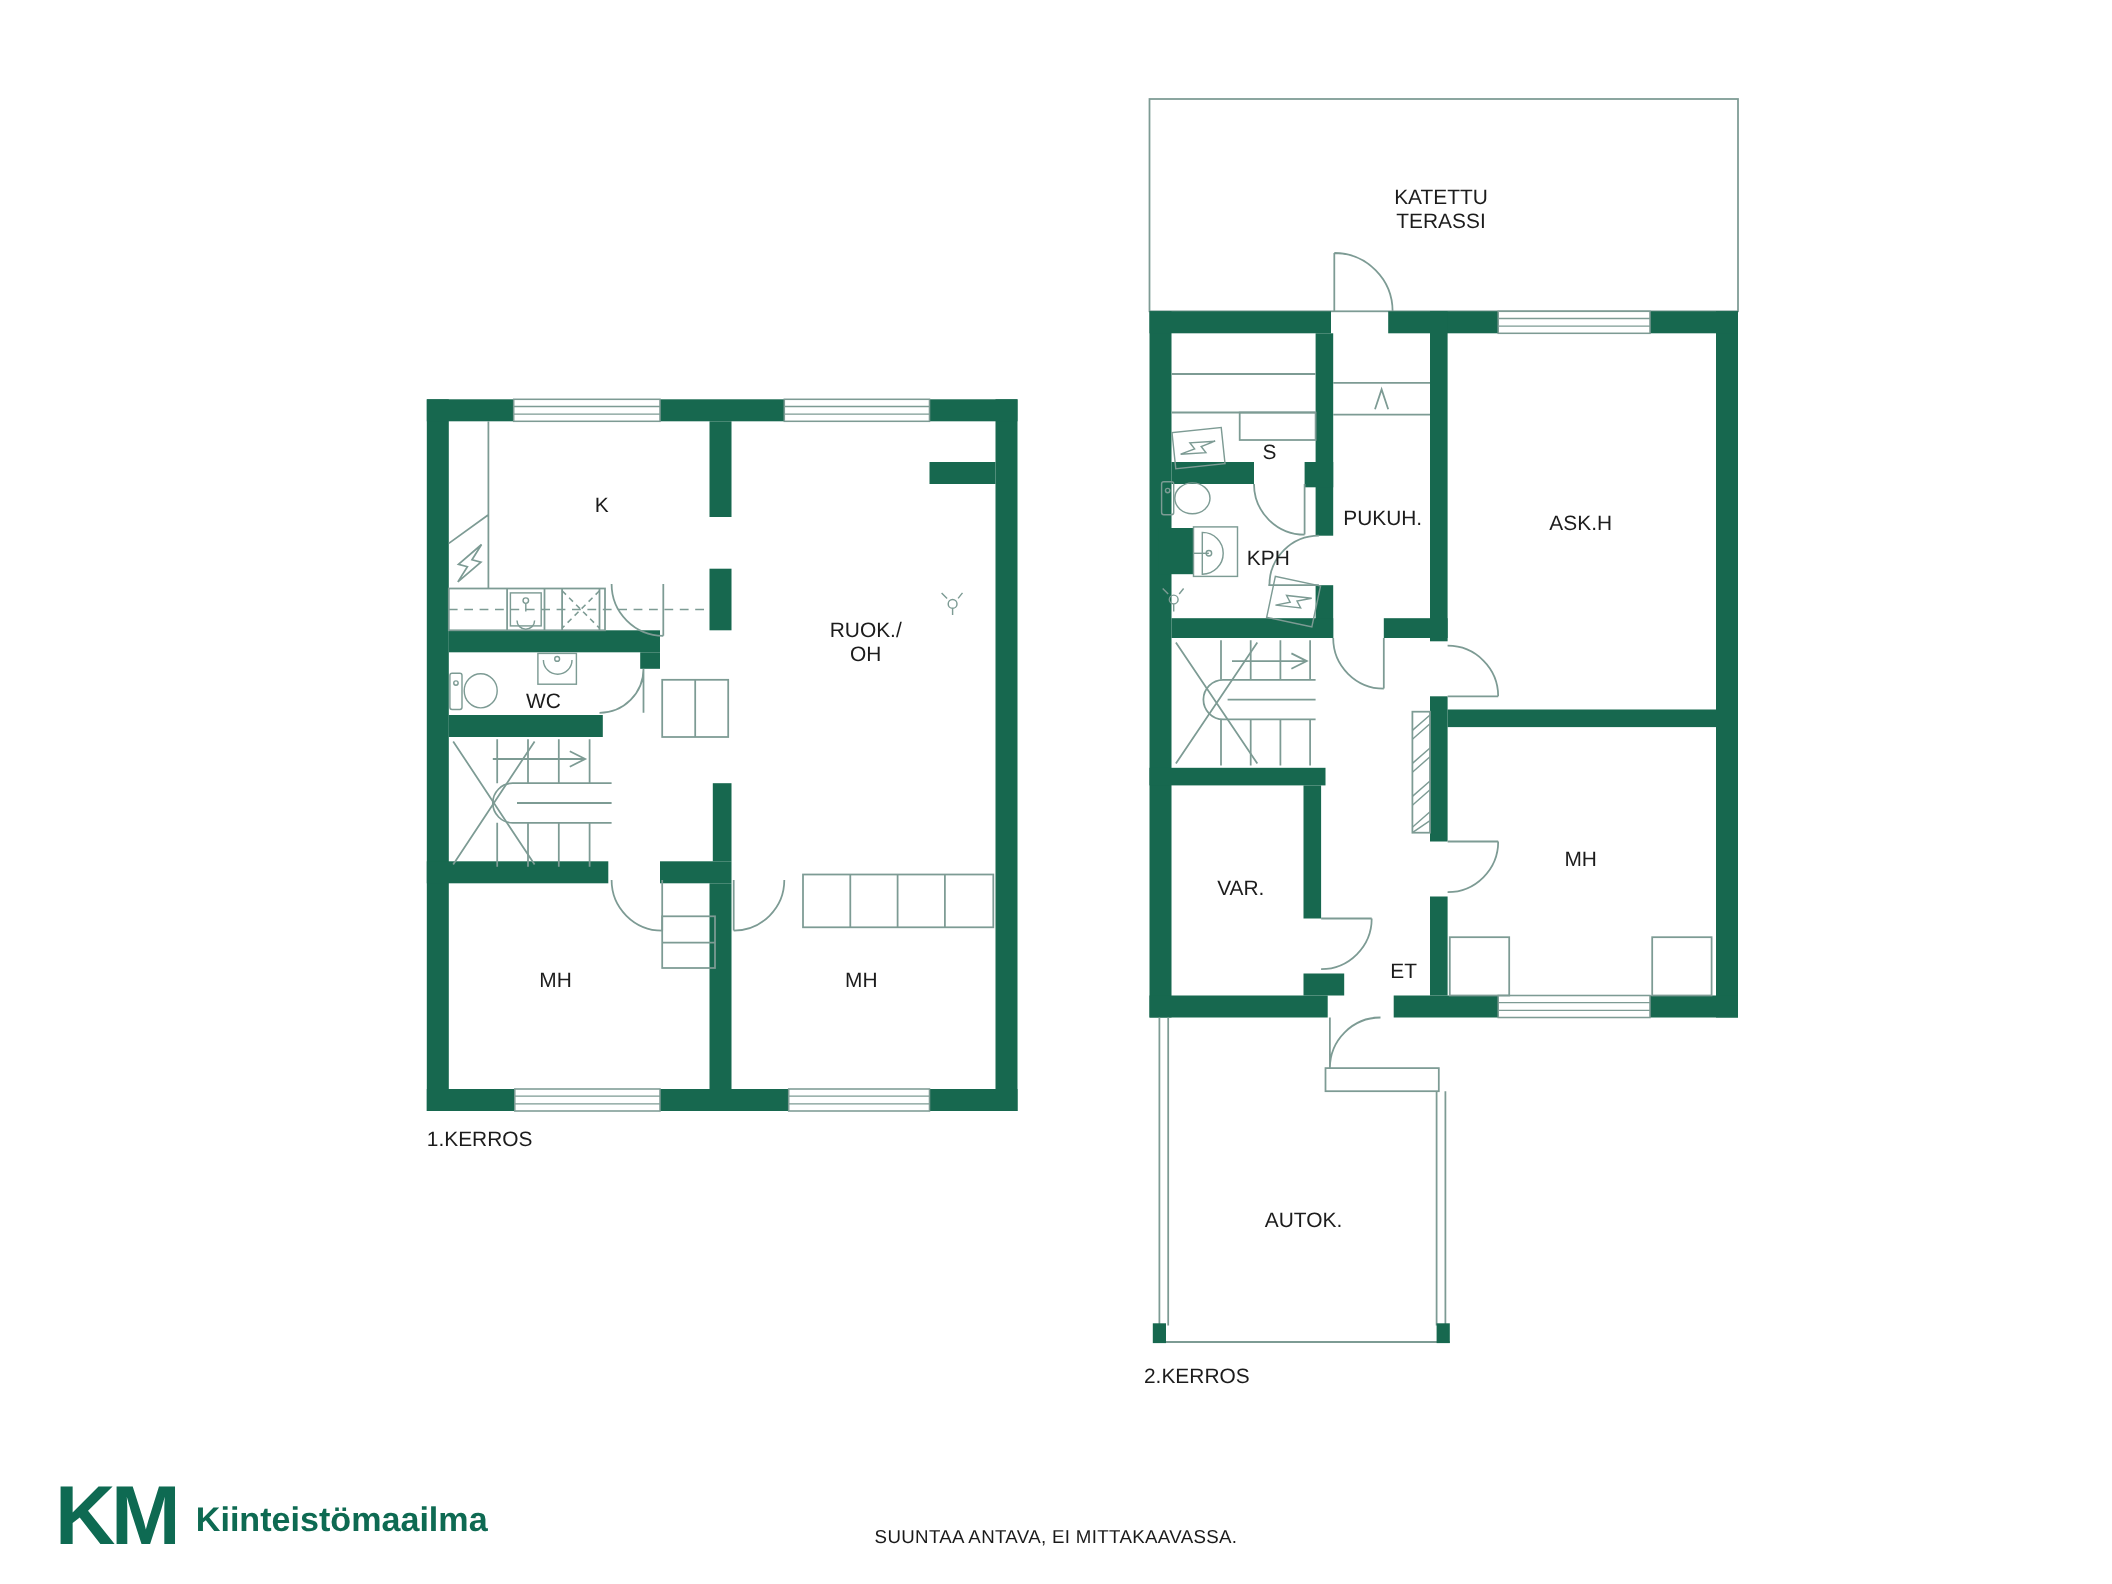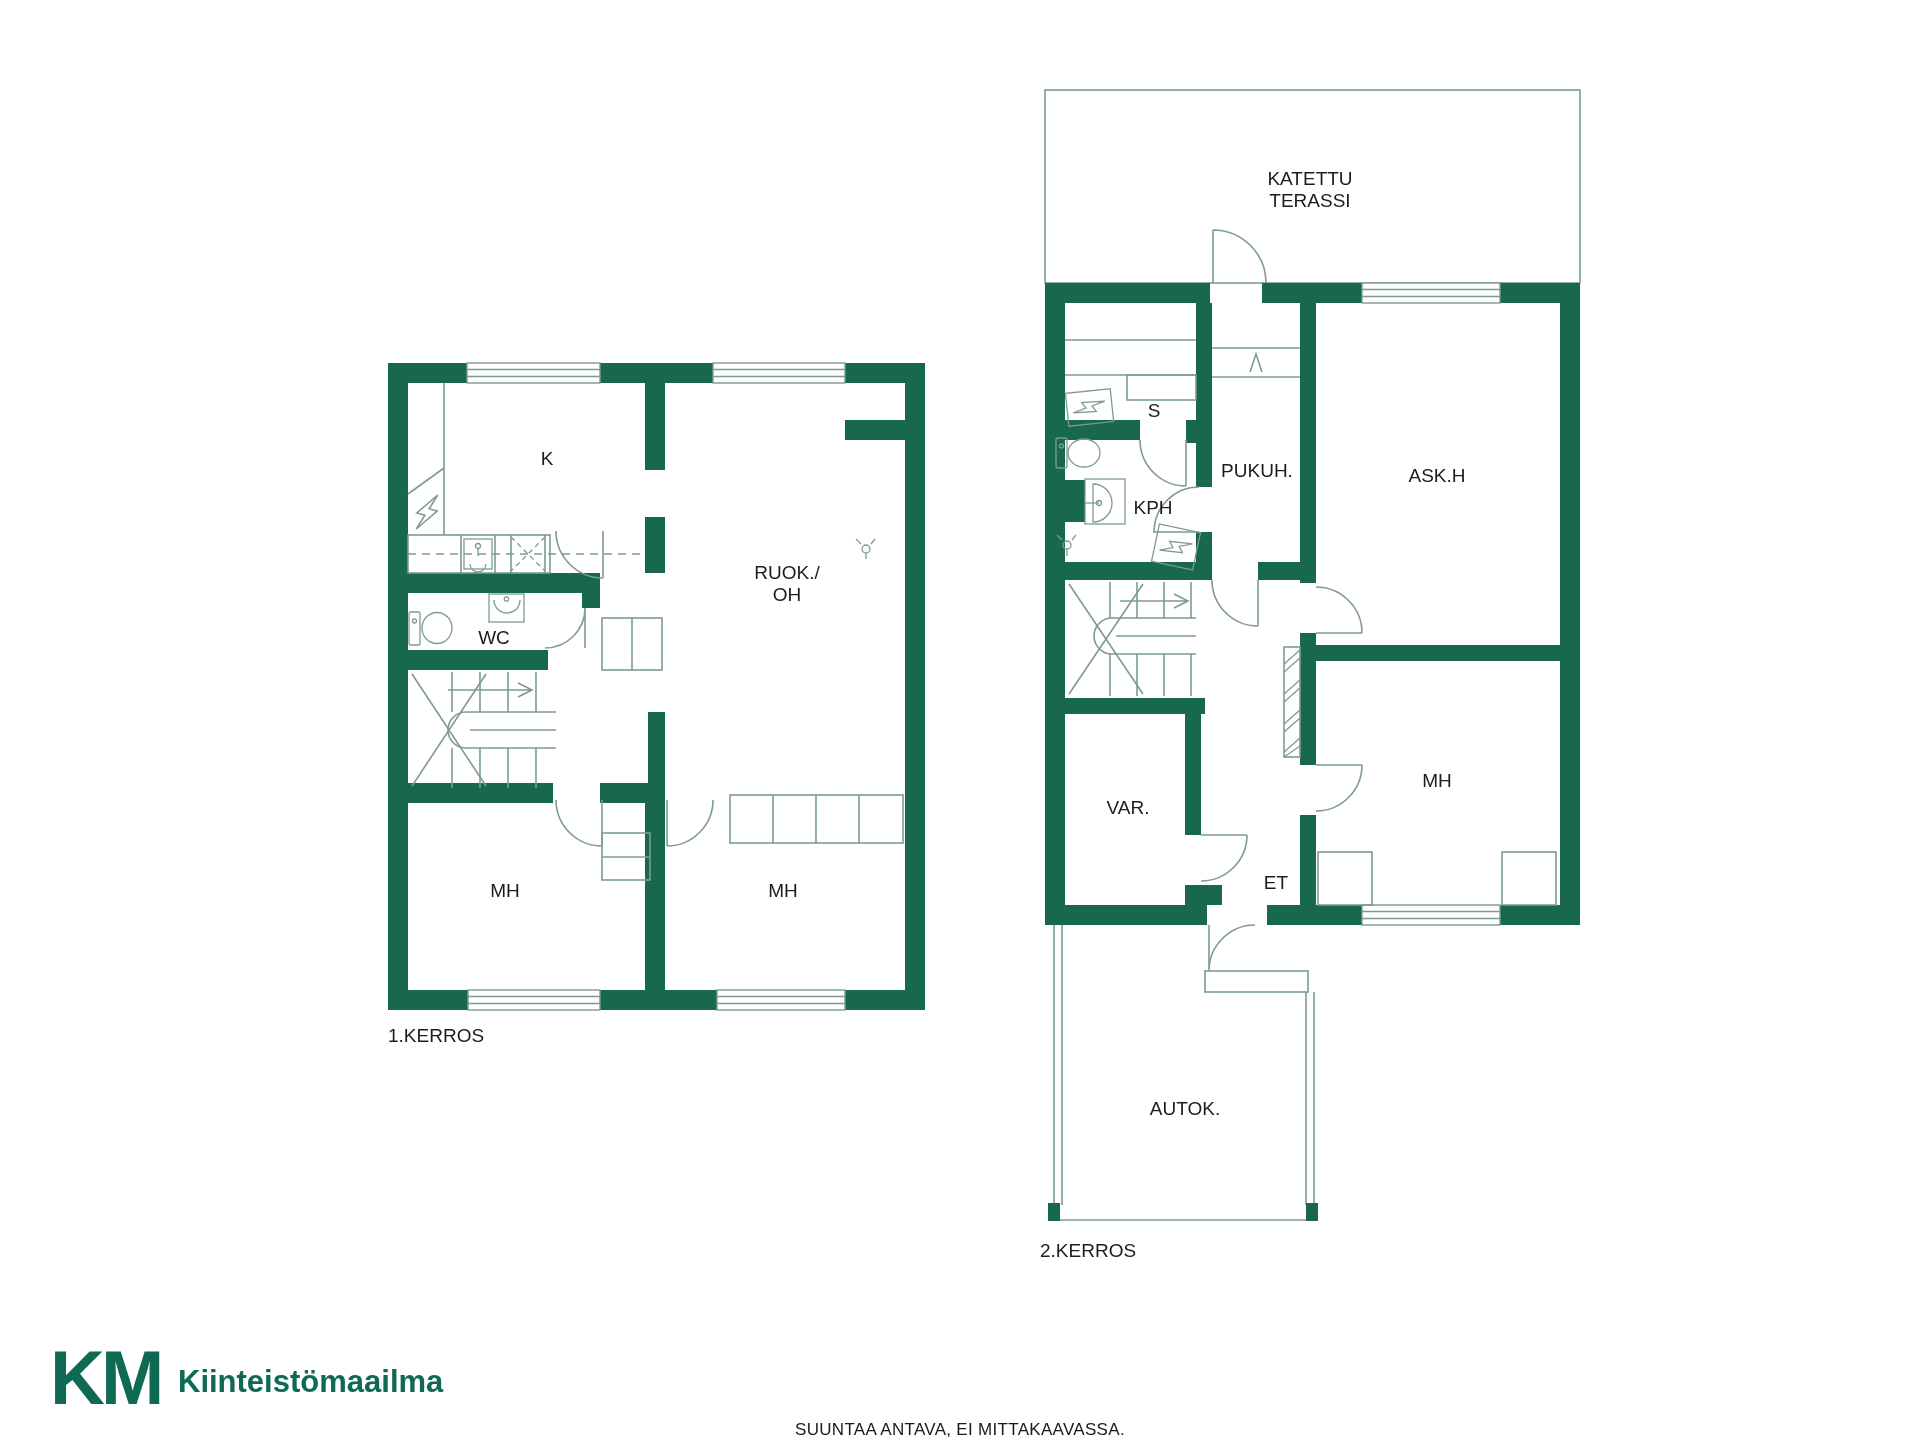--- a/index.html
+++ b/index.html
@@ -9,21 +9,21 @@
   .wall{fill:#17684F;stroke:none;}
   .thin{fill:none;stroke:#7D9B94;stroke-width:1.6;}
   .thin13{fill:none;stroke:#7D9B94;stroke-width:1.3;}
   .thinw{fill:#ffffff;stroke:#7D9B94;stroke-width:1.4;}
   .dash{fill:none;stroke:#7D9B94;stroke-width:1.4;stroke-dasharray:8 6;}
   .dash2{fill:none;stroke:#7D9B94;stroke-width:1.4;stroke-dasharray:5 4;}
   .lbl{font-family:"Liberation Sans",sans-serif;font-size:19px;fill:#1C1C1C;text-anchor:middle;}
   .lbl-start{font-family:"Liberation Sans",sans-serif;font-size:19px;fill:#1C1C1C;text-anchor:start;}
   .brand{font-family:"Liberation Sans",sans-serif;font-weight:bold;fill:#0E6A52;}
   .disclaimer{position:absolute;left:0;top:1388px;width:1920px;text-align:center;
-        font-size:17px;color:#1A1A1A;letter-spacing:.3px;margin-top:32px;}
+        font-size:17px;color:#1A1A1A;letter-spacing:.3px;}
 </style>
 </head>
 <body>
 
 <div class="page">
 
 <svg width="1920" height="1440" viewBox="0 0 1920 1440">
   <defs>
     <path id="bolt" d="M5,-16 L-8,3 L-1,3 L-5,16 L8,-3 L1,-3 Z"></path>
     <linearGradient id="kmgrad" x1="0%" y1="0%" x2="70%" y2="100%">

